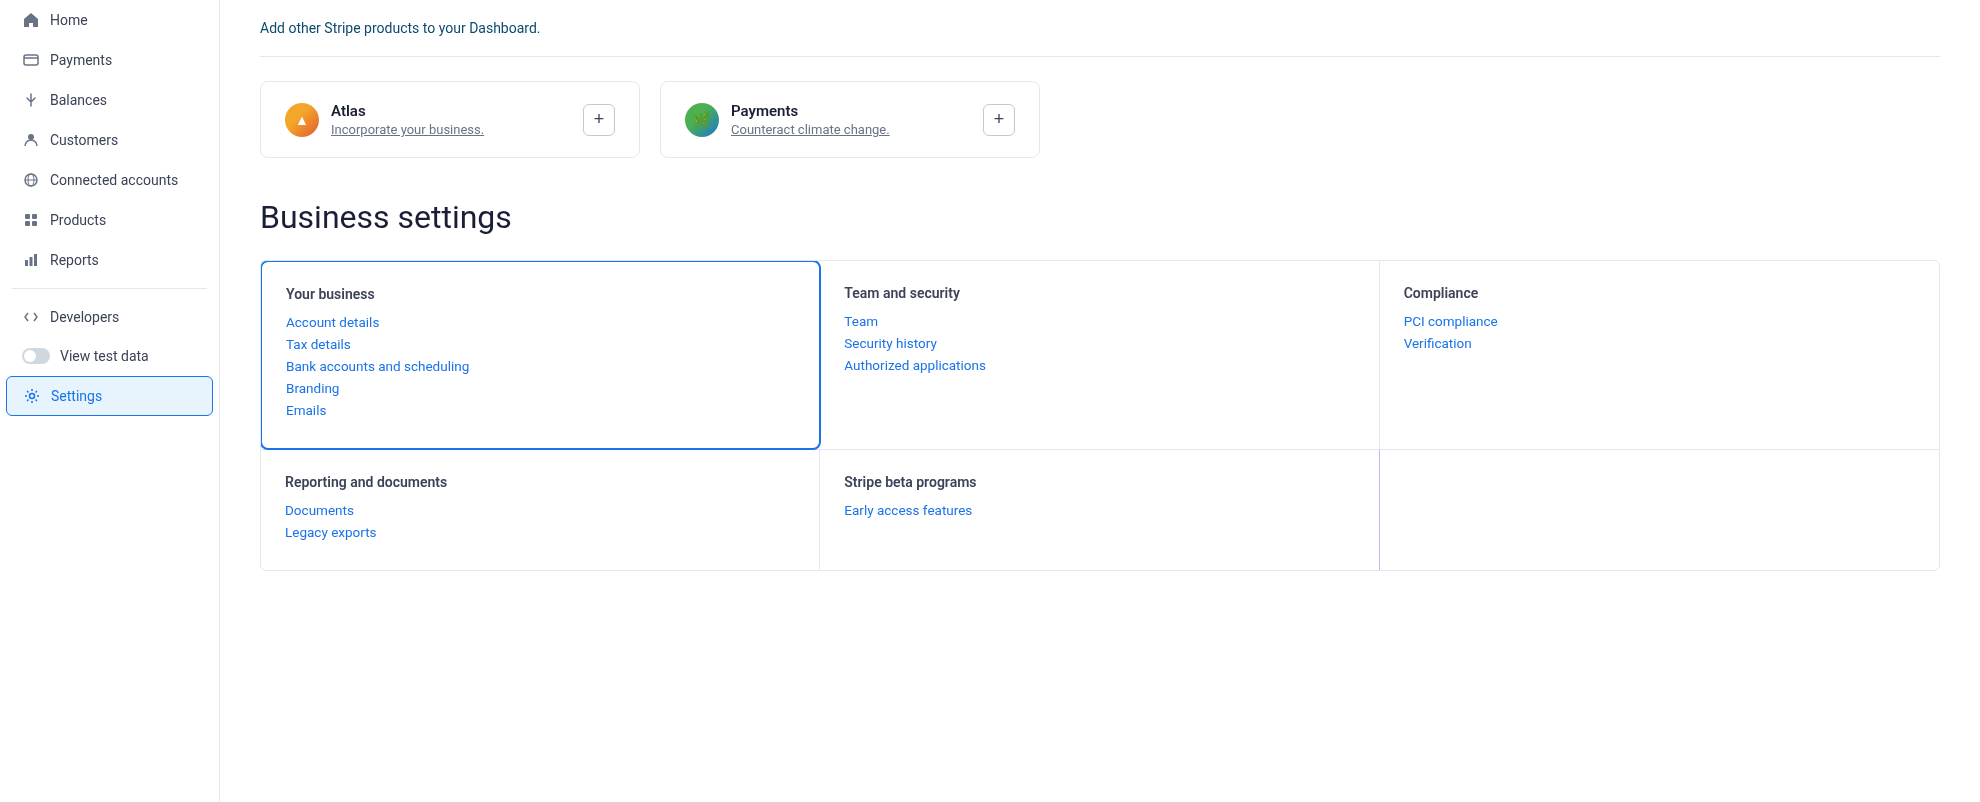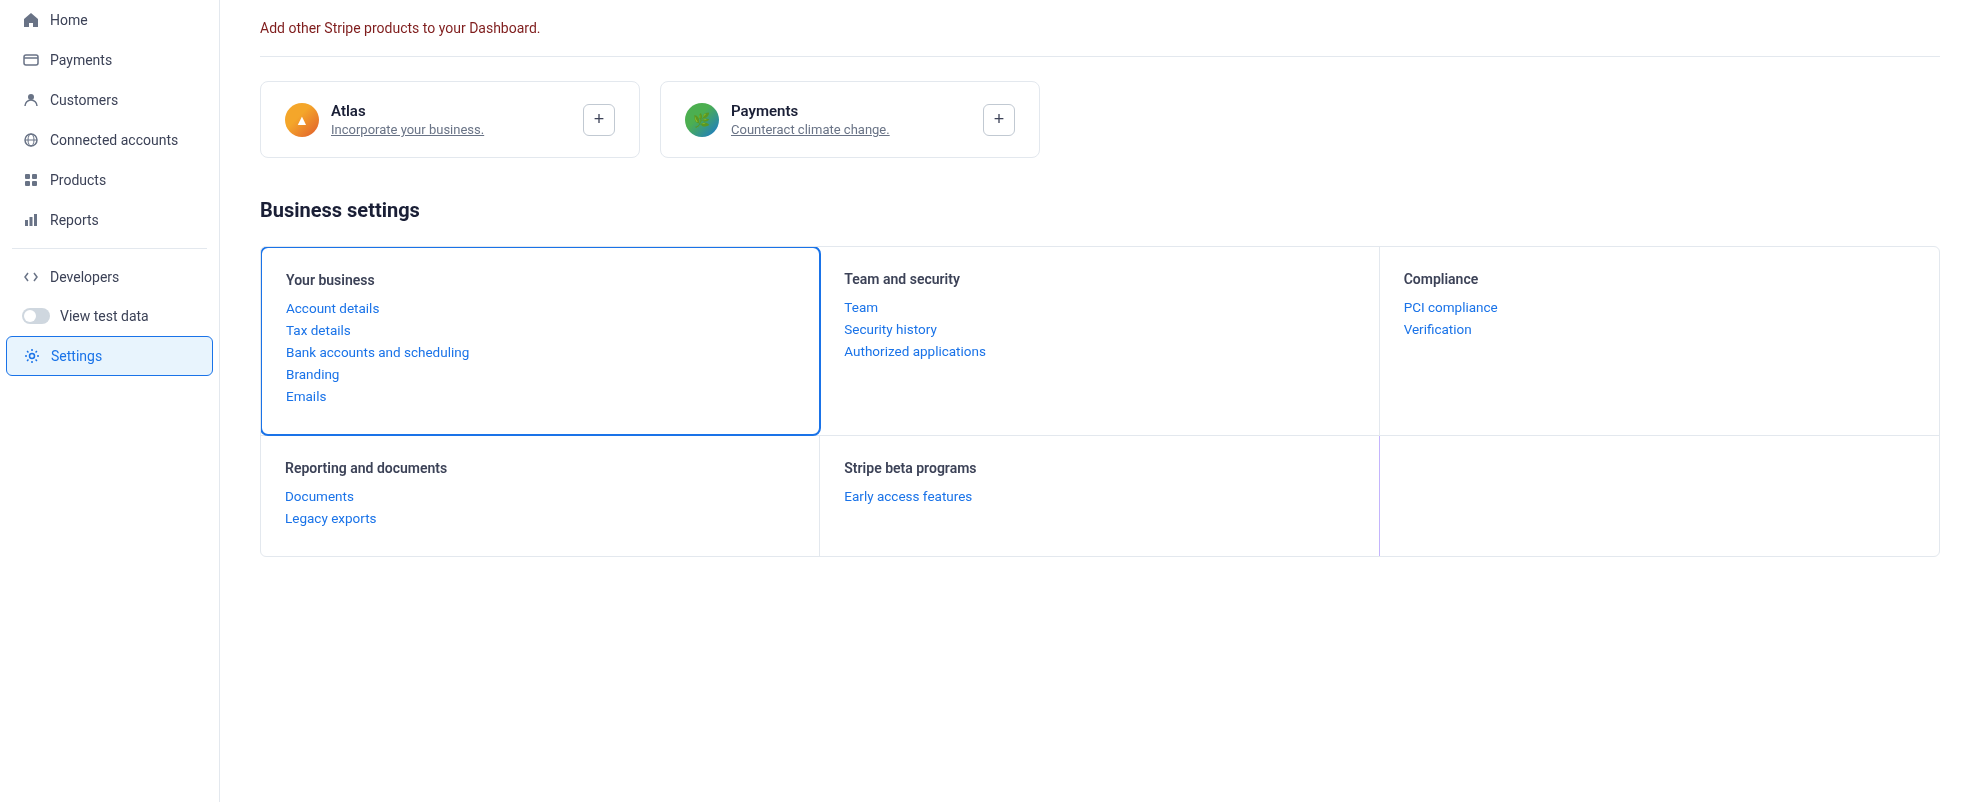--- a/index.html
+++ b/index.html
@@ -77,21 +77,21 @@
 
     
     .main {
       flex: 1;
       overflow-y: auto;
       background: #fff;
       padding: 0 40px 40px 40px;
     }
 
     .top-description {
-      color: #7f1d1d;
+      color: #0c4a6e;
       font-size: 14px;
       padding: 20px 0 20px 0;
       border-bottom: 1px solid #e3e8ee;
       margin-bottom: 24px;
     }
 
     
     .product-cards {
       display: flex;
       gap: 20px;
@@ -135,22 +135,22 @@
       display: flex;
       align-items: center;
       justify-content: center;
       font-size: 18px;
       color: #3c4257;
       flex-shrink: 0;
     }
 
     
     .section-title {
-      font-size: 20px;
-      font-weight: 700;
+      font-size: 32px;
+      font-weight: 400;
       color: #1a1f36;
       margin-bottom: 24px;
     }
     .settings-cell-title {
       font-size: 14px;
       font-weight: 600;
       color: #3c4257;
       margin-bottom: 12px;
     }
     .settings-link {
@@ -203,20 +203,28 @@
   <div class="sidebar-item">
     <span class="sidebar-icon">
       <svg width="16" height="16" viewBox="0 0 16 16" fill="currentColor">
           <rect x="1" y="3" width="14" height="10" rx="2" fill="none" stroke="currentColor" stroke-width="1.5"></rect>
           <line x1="1" y1="6" x2="15" y2="6" stroke="currentColor" stroke-width="1.5"></line>
         </svg>
     </span>
     <span>Payments</span>
   </div>
 
+  <div class="sidebar-item">
+    <span class="sidebar-icon">
+      <svg width="16" height="16" viewBox="0 0 16 16" fill="currentColor">
+          <path d="M8 2v12M4 6l4 4 4-4" stroke="currentColor" stroke-width="1.5" fill="none" stroke-linecap="round"></path>
+        </svg>
+    </span>
+    <span>Balances</span>
+  </div>
 
   <div class="sidebar-item">
     <span class="sidebar-icon">
       <svg width="16" height="16" viewBox="0 0 16 16" fill="currentColor">
           <circle cx="8" cy="5" r="3"></circle>
           <path d="M2 14c0-3.3 2.7-6 6-6s6 2.7 6 6" fill="none" stroke="currentColor" stroke-width="1.5"></path>
         </svg>
     </span>
     <span>Customers</span>
   </div>

